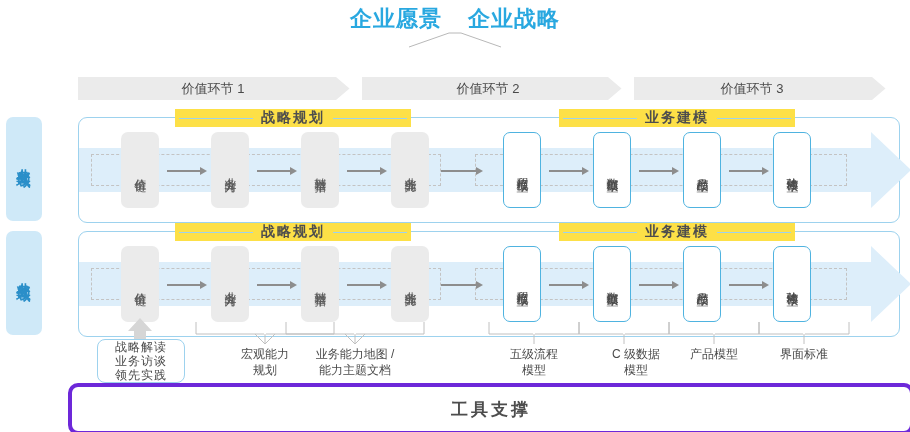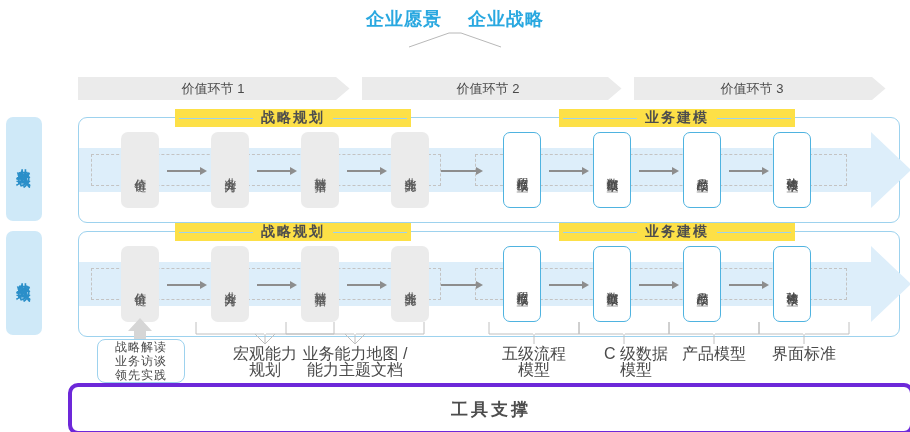--- a/index.html
+++ b/index.html
@@ -6,21 +6,21 @@
   body{
     width:910px;height:432px;background:#ffffff;
     font-family:"Liberation Sans","DejaVu Sans",sans-serif;
     overflow:hidden;position:relative;
   }
   .root{position:absolute;inset:0;}
 
   
   .vision-row{position:absolute;left:0;top:6px;width:910px;height:26px;
     display:flex;justify-content:center;align-items:center;gap:26px;}
-  .vision-item{color:#29a8e0;font-size:18px;font-weight:bold;letter-spacing:1px;white-space:nowrap;}
+  .vision-item{color:#29a8e0;font-size:22px;font-weight:bold;letter-spacing:1px;white-space:nowrap;}
 
   
   .vision-connector{position:absolute;left:409px;top:32px;width:92px;height:16px;}
 
   
   .caps-bar{position:absolute;left:78px;top:50px;width:820px;height:23px;display:flex;gap:4px;}
   .cap-cell{flex:1;background:#c9c9c9;color:#3d3d3d;font-size:13px;font-weight:bold;
     display:flex;align-items:center;justify-content:center;}
   .cap-cell.c2{flex:0 0 266px;}
   .cap-cell.c1{flex:0 0 270px;}
@@ -72,21 +72,21 @@
   .node.blue span{color:#4a4a4a;}
 
   
   .sarrow{position:absolute;top:49px;height:8px;display:flex;align-items:center;}
   .sarrow .shaft{height:1.6px;background:#8d8d8d;flex:1;}
   .sarrow .head{width:0;height:0;border-left:7px solid #8d8d8d;
     border-top:4.5px solid transparent;border-bottom:4.5px solid transparent;}
 
   
   .bracket{position:absolute;}
-  .tool-label{position:absolute;text-align:center;color:#4a4a4a;font-size:16px;line-height:16px;}
+  .tool-label{position:absolute;text-align:center;color:#4a4a4a;font-size:12px;line-height:16px;}
   .intake-box{position:absolute;left:97px;top:339px;width:86px;height:42px;
     border:1px solid #9dd2ee;border-radius:8px;background:#fff;
     display:flex;flex-direction:column;align-items:center;justify-content:center;}
   .intake-box span{color:#4a4a4a;font-size:12px;line-height:14px;letter-spacing:1px;}
   .up-arrow{position:absolute;left:126px;top:318px;width:28px;height:26px;}
 
   
   .tool-box{position:absolute;left:68px;top:383px;width:838px;height:44px;
     border:4px solid #6d28d9;border-radius:10px;background:#fff;
     display:flex;align-items:center;justify-content:center;}

